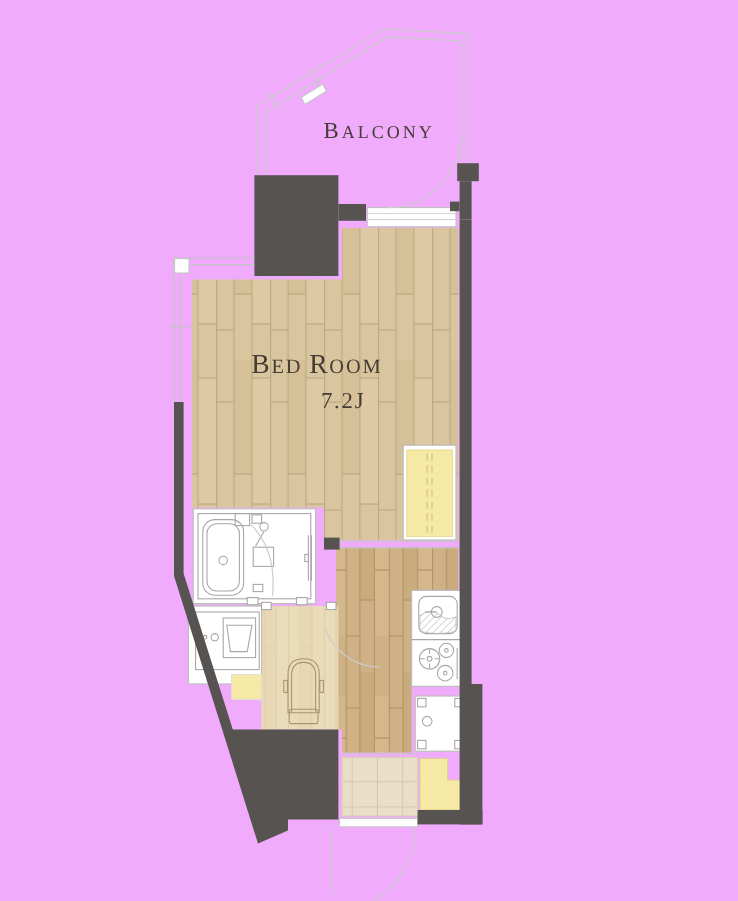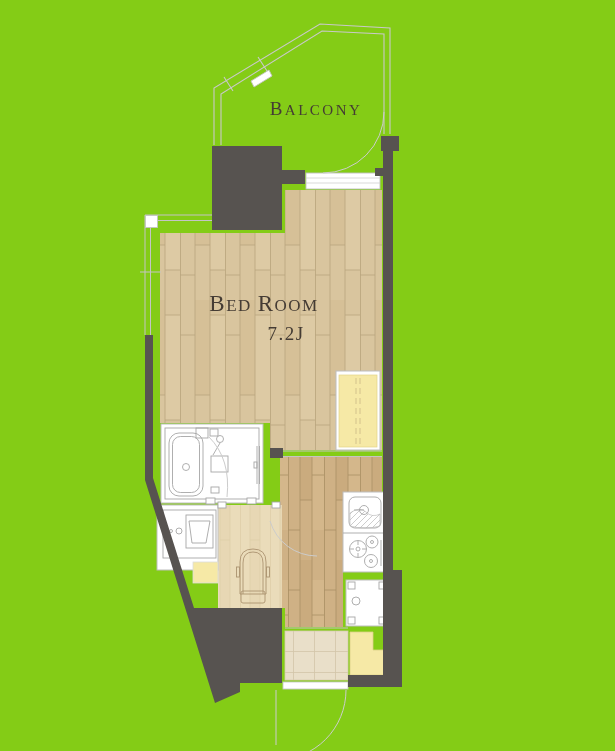--- a/index.html
+++ b/index.html
@@ -1,16 +1,16 @@
 <!DOCTYPE html>
 <html><head>
 <meta charset="utf-8">
 <style>
   html,body{margin:0;padding:0;background:#ffffff;}
-  .stage{width:615px;height:751px;position:relative;background:#84cc16;overflow:hidden;}
+  .stage{width:615px;height:751px;position:relative;background:#f0abfc;overflow:hidden;}
   svg{display:block;}
   .rail{fill:none;stroke:#c9c9c9;stroke-width:1.1;}
   .thin{fill:none;stroke:#c4c4c4;stroke-width:1;}
   .fix{fill:none;stroke:#a6a6a6;stroke-width:0.9;}
   .fixw{fill:#ffffff;stroke:#a6a6a6;stroke-width:0.9;}
   .roomw{fill:#ffffff;stroke:#bdbdbd;stroke-width:1;}
   .toiletfix{fill:none;stroke:#ab9370;stroke-width:0.9;}
   .arc{fill:none;stroke:#cccccc;stroke-width:1;}
   .dash{fill:none;stroke:#d3c28c;stroke-width:1;stroke-dasharray:6 4;}
   .label{font-family:"Liberation Serif","DejaVu Serif",serif;fill:#453c34;}

